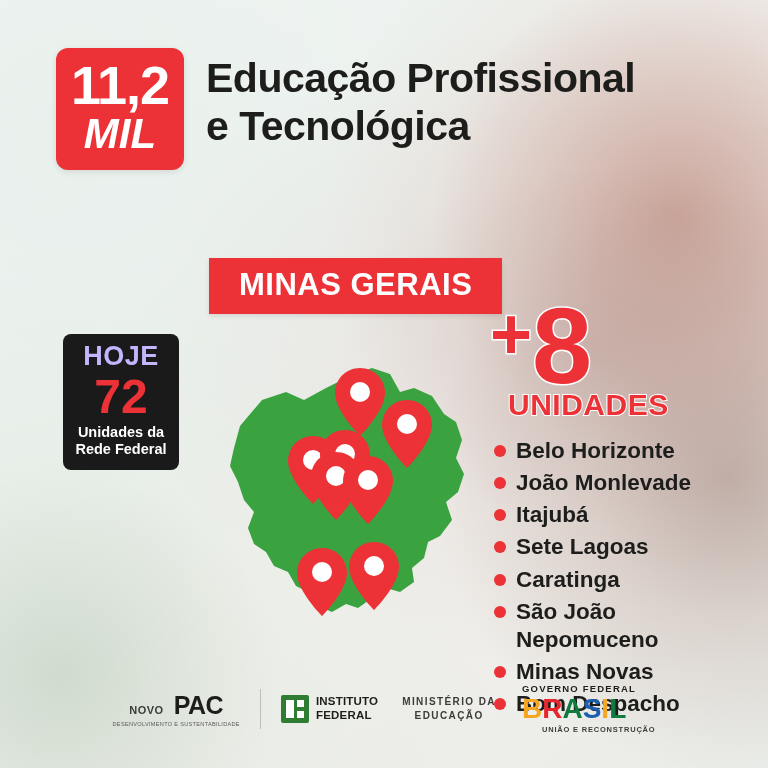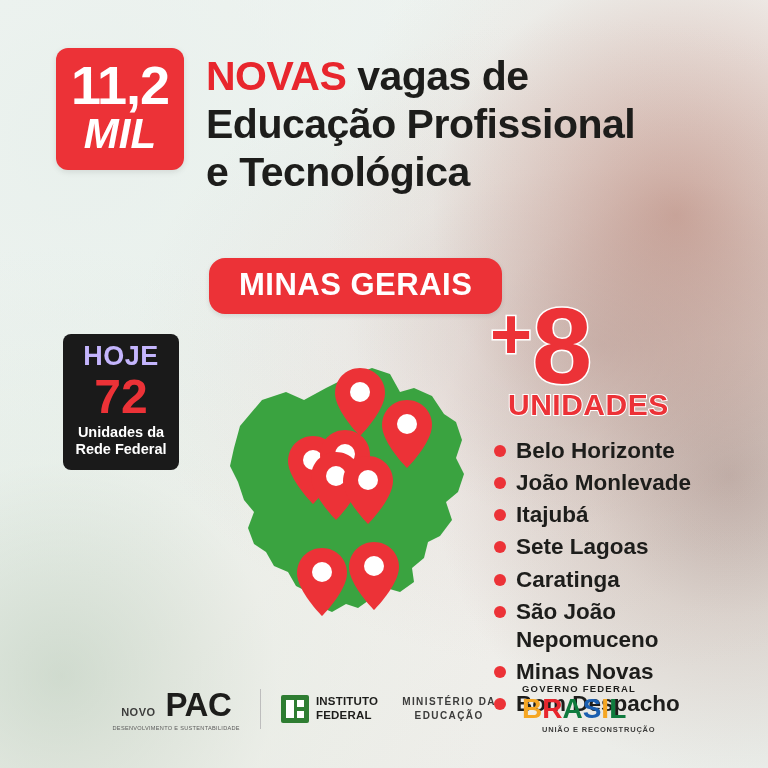--- a/index.html
+++ b/index.html
@@ -98,21 +98,21 @@
     line-height: 1.18;
     letter-spacing: -0.5px;
   }
 
   
   .state-banner {
     position: absolute;
     top: 258px;
     left: 209px;
     background: #ec3237;
-    border-radius: 16px;
+    border-radius: 0;
     padding: 9px 30px 11px;
     z-index: 6;
     box-shadow: 0 2px 5px rgba(0,0,0,0.10);
   }
   .state-banner span {
     color: #ffffff;
     font-size: 31px;
     font-weight: bold;
     letter-spacing: 0.5px;
   }
@@ -249,21 +249,21 @@
     align-items: baseline;
     gap: 10px;
   }
   .novopac .novo {
     font-size: 11px;
     font-weight: bold;
     color: #3c3c3b;
     letter-spacing: 0.5px;
   }
   .novopac .pac {
-    font-size: 33px;
+    font-size: 25px;
     font-weight: bold;
     color: #1d1d1b;
     letter-spacing: -0.5px;
   }
   .novopac .tag {
     font-size: 5.6px;
     color: #5b5b5b;
     letter-spacing: 0.3px;
     margin-top: 1px;
   }
@@ -343,21 +343,20 @@
 <body>
 
 <div id="poster">
 
   <div class="header">
     <div class="badge-11">
       <div class="num">11,2</div>
       <div class="mil">MIL</div>
     </div>
     <div class="headline">
-      <div class="l1"><span class="red">NOVAS</span><span> vagas de</span></div>
       <div class="l2">Educação Profissional</div>
       <div class="l3">e Tecnológica</div>
     </div>
   </div>
 
   <div class="state-banner">
     <span>MINAS GERAIS</span>
   </div>
 
   <div class="hoje-box">

